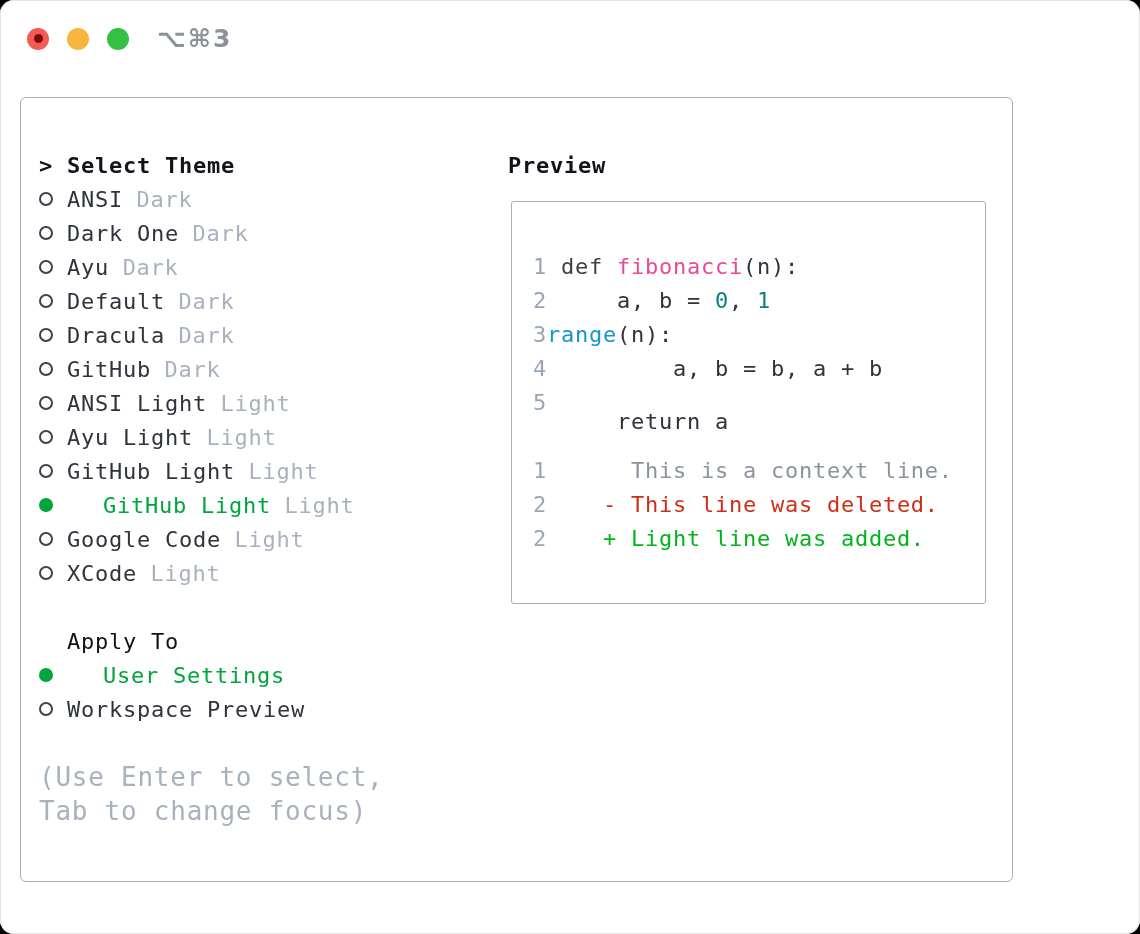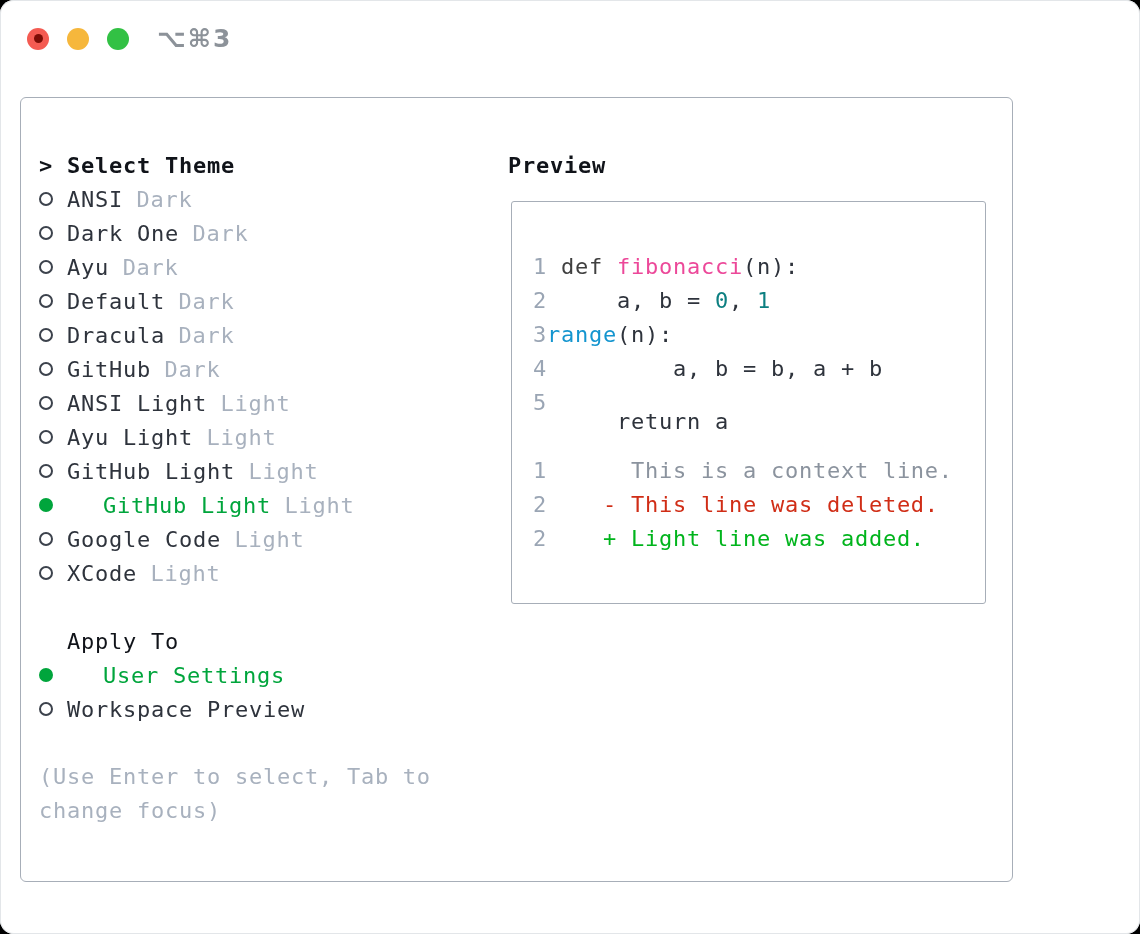--- a/index.html
+++ b/index.html
@@ -47,21 +47,21 @@
   .apply-label{color:var(--header-black);}
 
   .radio{width:14px;height:14px;border-radius:50%;border:2px solid #3c424c;background:transparent;}
   .radio.sel{border-color:var(--accent-green);background:var(--accent-green);}
 
   .theme-name{white-space:pre;}
   .theme-name.sel{color:var(--accent-green);margin-left:36px;}
   .variant{color:var(--muted);margin-left:.62em;white-space:pre;}
 
   .hint{
-    width:402px;font-size:22px;letter-spacing:.75px;line-height:34px;
+    width:402px;font-size:26px;letter-spacing:.75px;line-height:34px;
     color:var(--muted);white-space:normal;
   }
 
   
   .preview-header-row{margin-left:7px;}
   .preview-box{
     margin-left:10px;margin-top:19px;width:475px;height:403px;
     border:1.5px solid var(--border);border-radius:3px;
     padding:13px 0 0 21px;overflow:hidden;
   }

